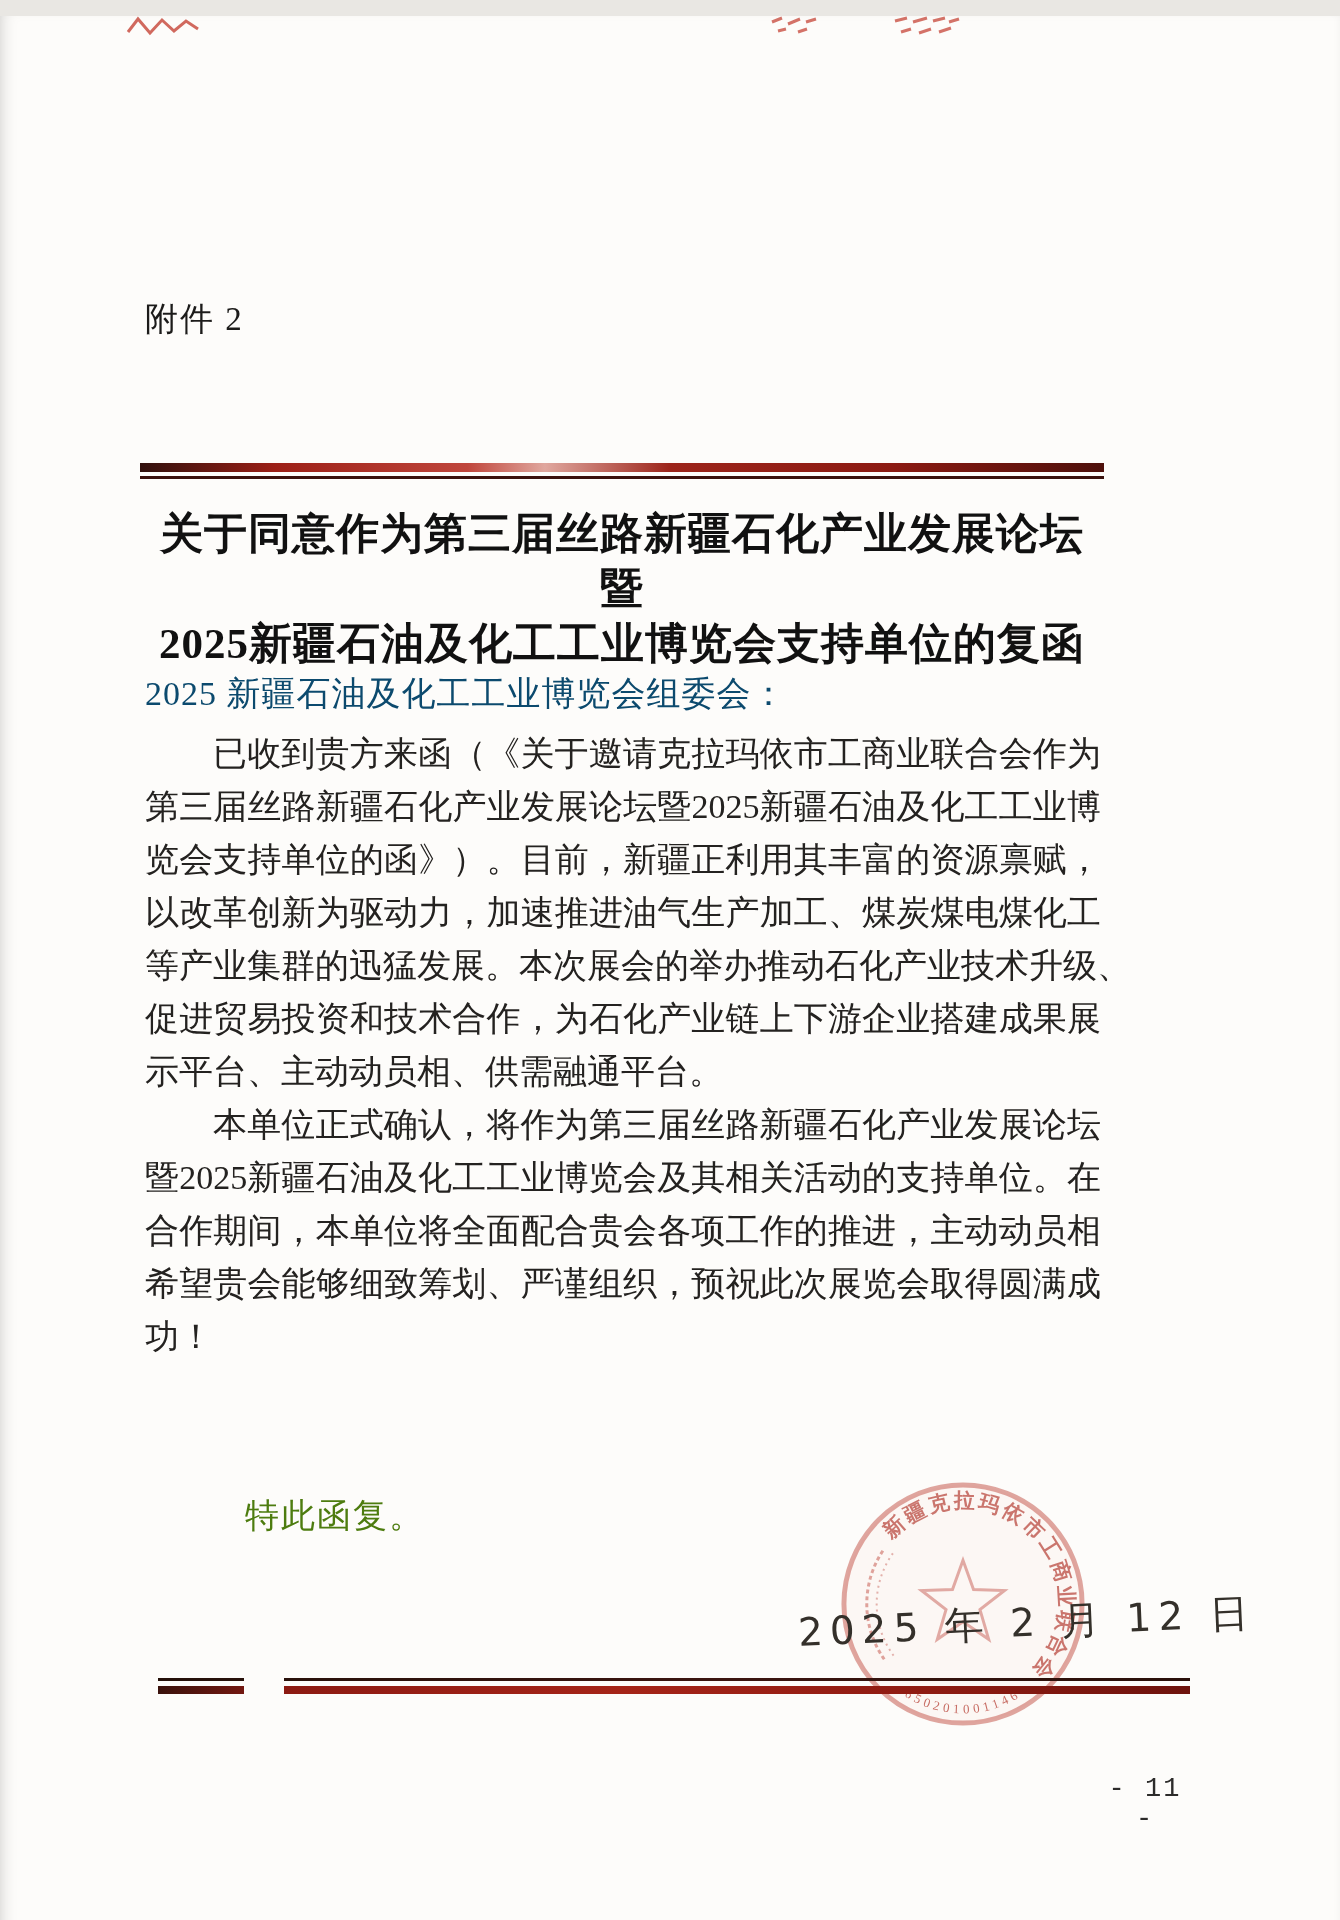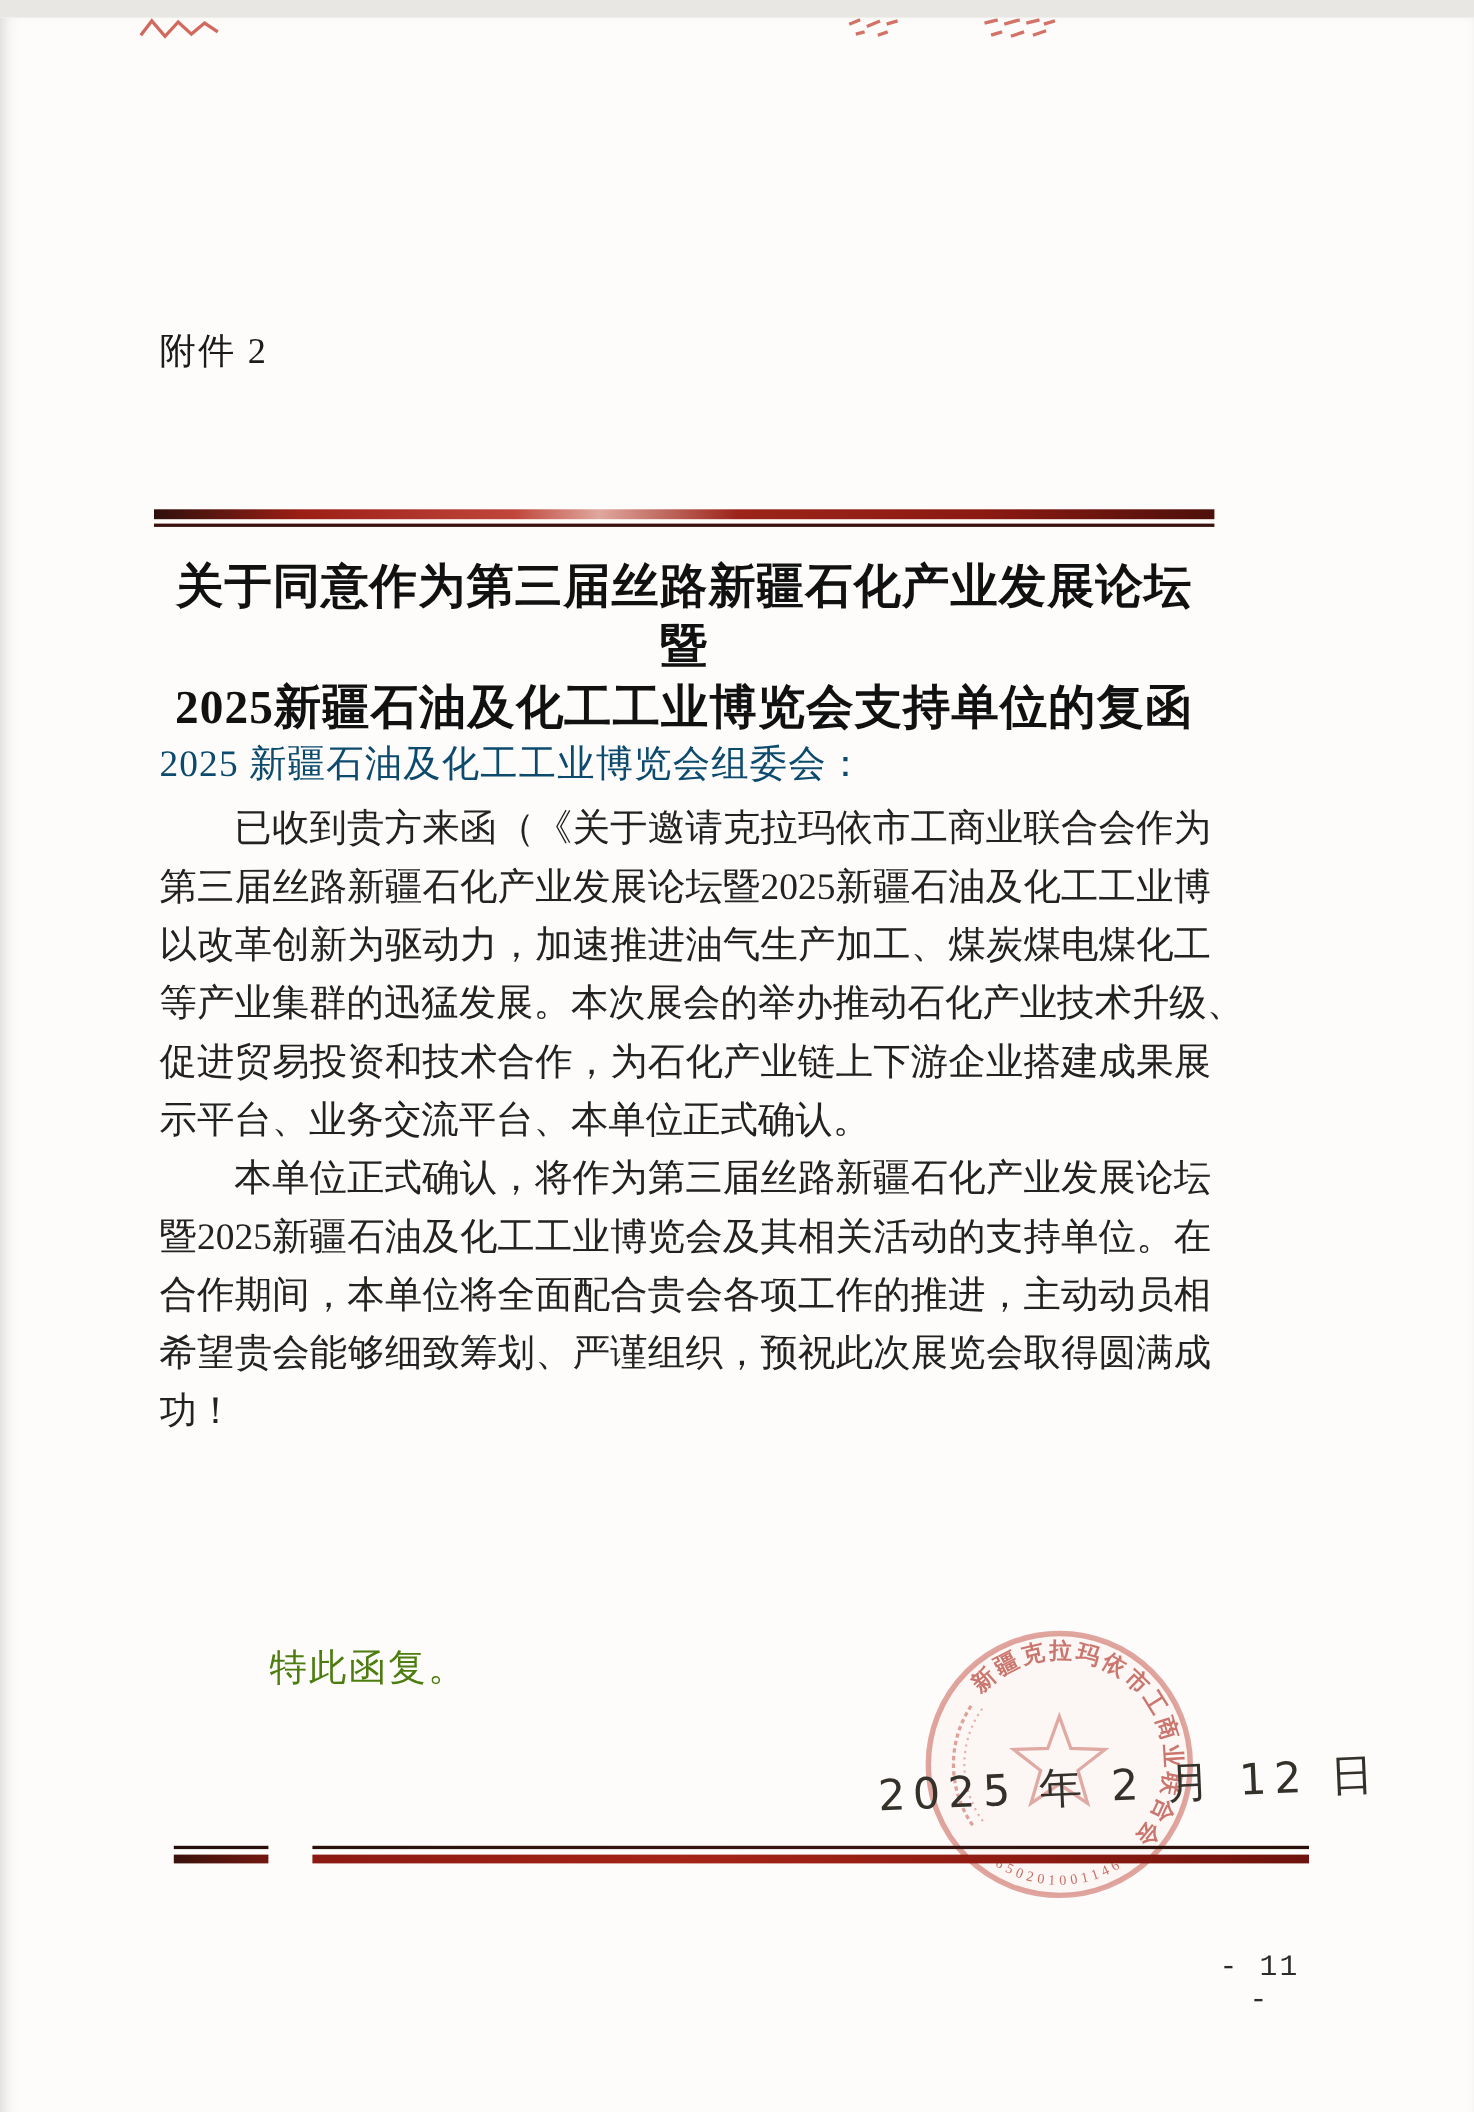--- a/index.html
+++ b/index.html
@@ -89,24 +89,25 @@
   <div class="subject">
     <div>关于同意作为第三届丝路新疆石化产业发展论坛暨</div>
     <div>2025新疆石油及化工工业博览会支持单位的复函</div>
   </div>
 
   <div class="salutation">2025 新疆石油及化工工业博览会组委会：</div>
 
   <div class="body-block">
     <div class="bline indent">已收到贵方来函（《关于邀请克拉玛依市工商业联合会作为</div>
     <div class="bline">第三届丝路新疆石化产业发展论坛暨2025新疆石油及化工工业博</div>
+    <div class="bline">览会支持单位的函》）。目前，新疆正利用其丰富的资源禀赋，</div>
     <div class="bline">以改革创新为驱动力，加速推进油气生产加工、煤炭煤电煤化工</div>
     <div class="bline">等产业集群的迅猛发展。本次展会的举办推动石化产业技术升级、</div>
     <div class="bline">促进贸易投资和技术合作，为石化产业链上下游企业搭建成果展</div>
-    <div class="bline last">示平台、业务交流平台、本单位正式确认。</div>
+    <div class="bline last">示平台、主动动员相、供需融通平台。</div>
     <div class="bline indent">本单位正式确认，将作为第三届丝路新疆石化产业发展论坛</div>
     <div class="bline">暨2025新疆石油及化工工业博览会及其相关活动的支持单位。在</div>
     <div class="bline">合作期间，本单位将全面配合贵会各项工作的推进，主动动员相</div>
     <div class="bline">希望贵会能够细致筹划、严谨组织，预祝此次展览会取得圆满成</div>
     <div class="bline last">功！</div>
   </div>
 
   <div class="closing">特此函复。</div>
 
   <svg class="seal" viewBox="0 0 256 256">

